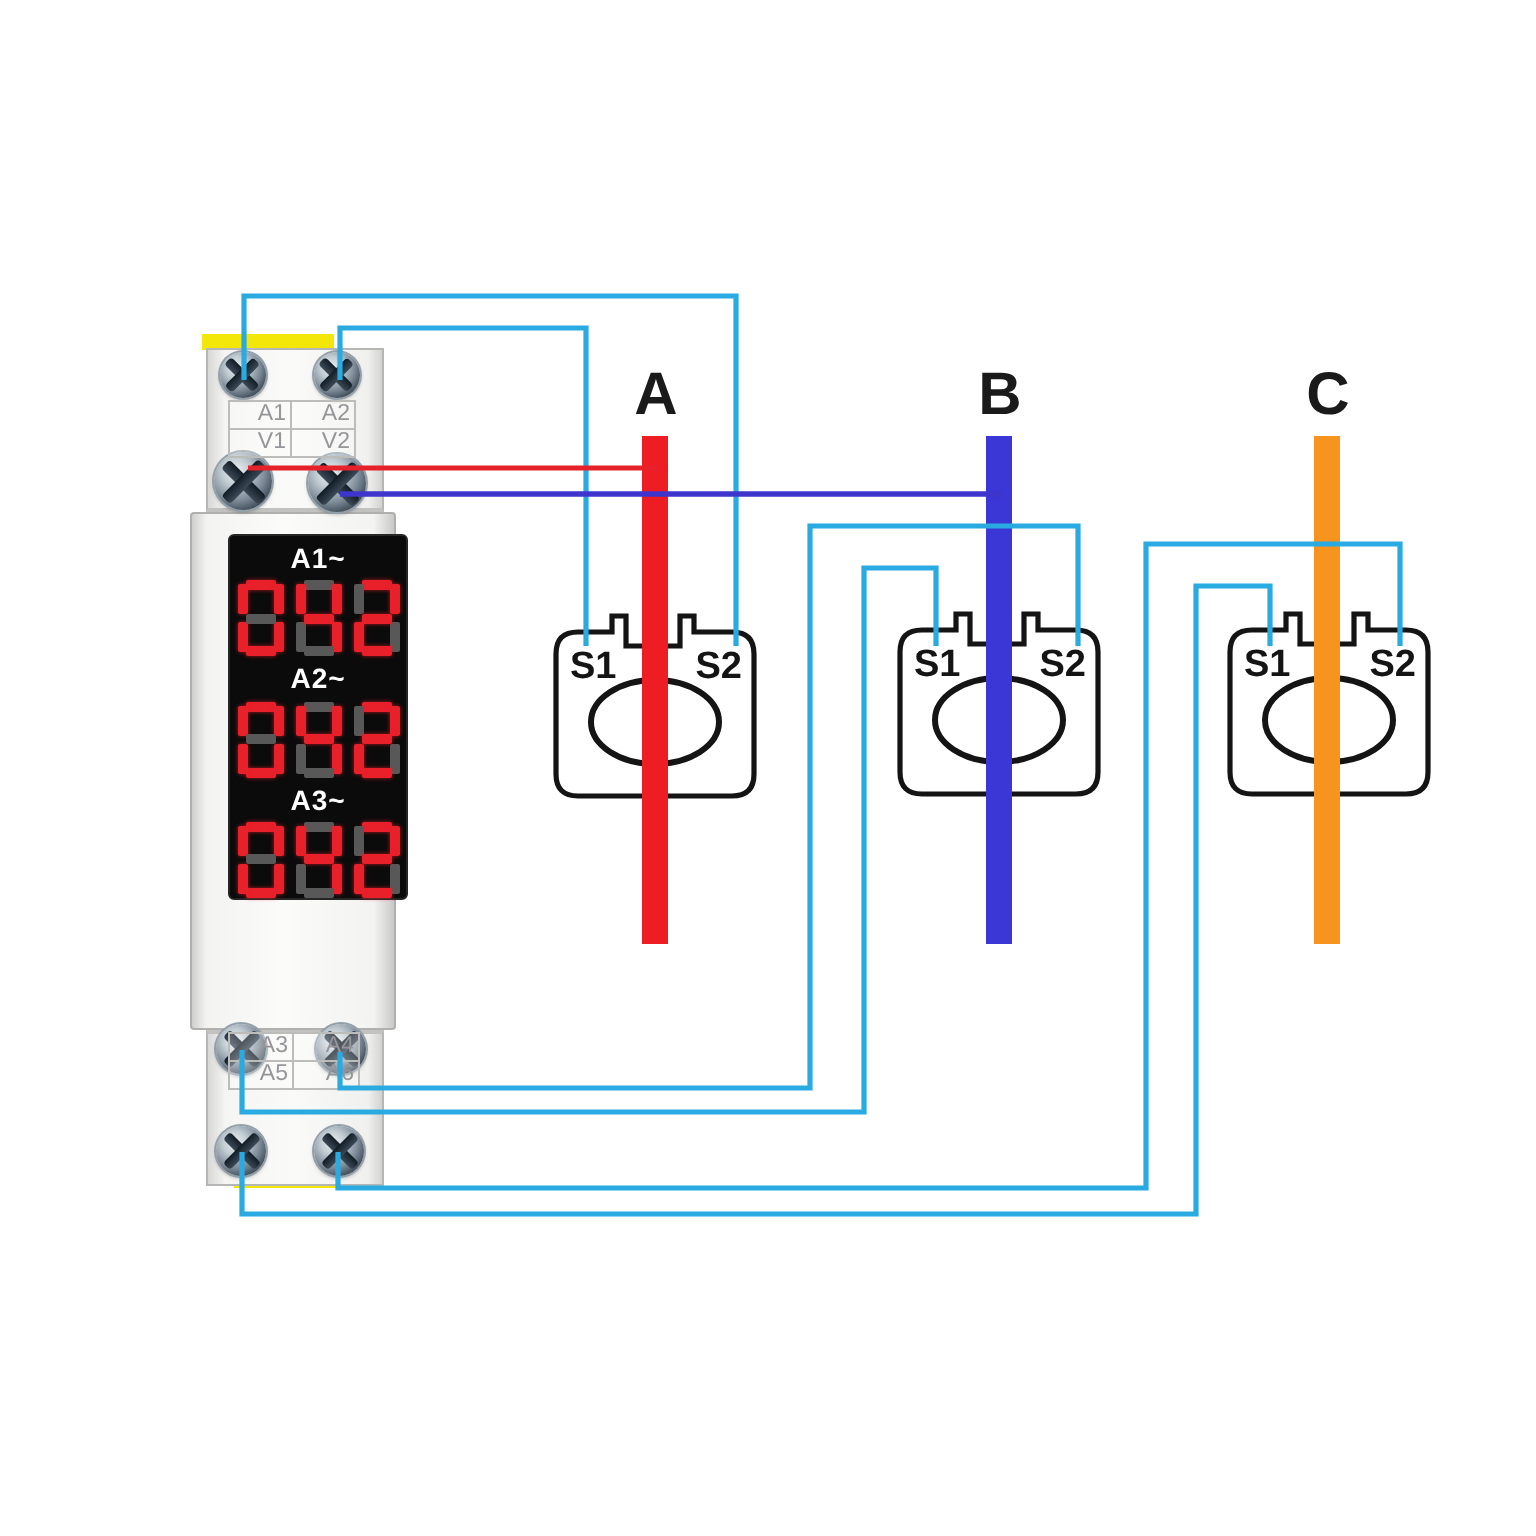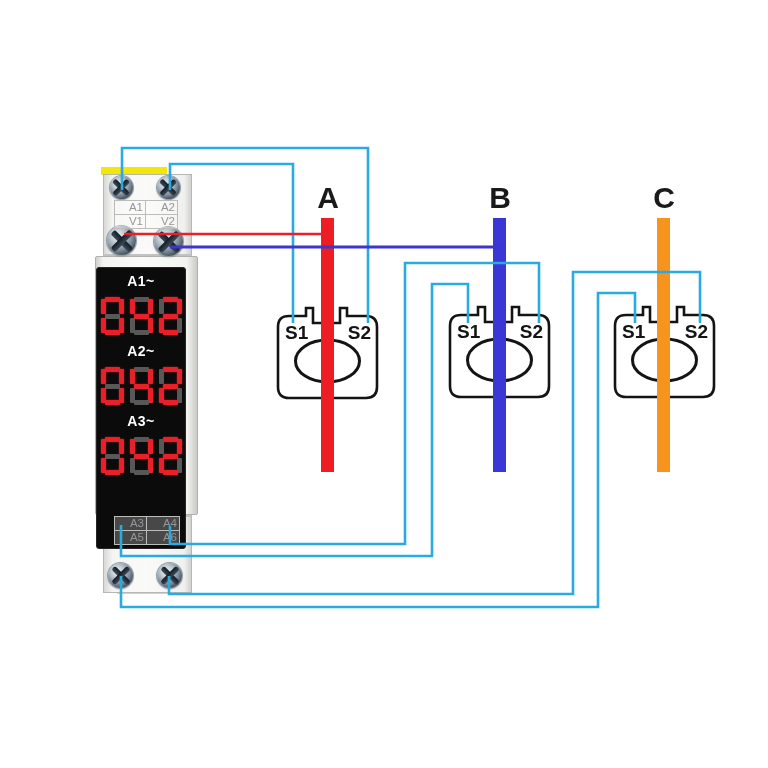--- a/index.html
+++ b/index.html
@@ -31,21 +31,21 @@
     color:#96969a;font-size:11.5px;line-height:13px;text-align:right;
     border:1px solid #bcbcba;background:rgba(255,255,255,.25);}
   .term-grid span{padding:0 2px;}
   .term-grid span:nth-child(1){border-right:1px solid #bcbcba;border-bottom:1px solid #bcbcba;}
   .term-grid span:nth-child(2){border-bottom:1px solid #bcbcba;}
   .term-grid span:nth-child(3){border-right:1px solid #bcbcba;}
   .term-grid.tg-top{left:114px;top:200px;width:62px;}
   .term-grid.tg-bottom{left:114px;top:516px;width:64px;}
 
   
-  .display-panel{position:absolute;left:96px;top:267px;width:90px;height:282px;z-index:9;
+  .display-panel{position:absolute;left:114px;top:267px;width:90px;height:183px;z-index:9;
     background:#0b0b0b;border:1px solid #262626;border-radius:3px;box-sizing:border-box;
     display:flex;flex-direction:column;}
   .disp-label{height:26px;display:flex;align-items:center;justify-content:center;
     color:#ffffff;font-size:14px;font-weight:700;letter-spacing:.5px;}
   .digits-row{height:44px;display:flex;align-items:center;justify-content:center;gap:6px;}
   .digit{position:relative;width:23px;height:38px;}
   .seg{position:absolute;background:#585858;border-radius:1px;}
   .seg.lit{background:#e8202a;box-shadow:0 0 2px rgba(232,32,42,.7);}
   .seg.a{left:4px;right:4px;top:0;height:5px;}
   .seg.g{left:4px;right:4px;top:16.5px;height:5px;}

